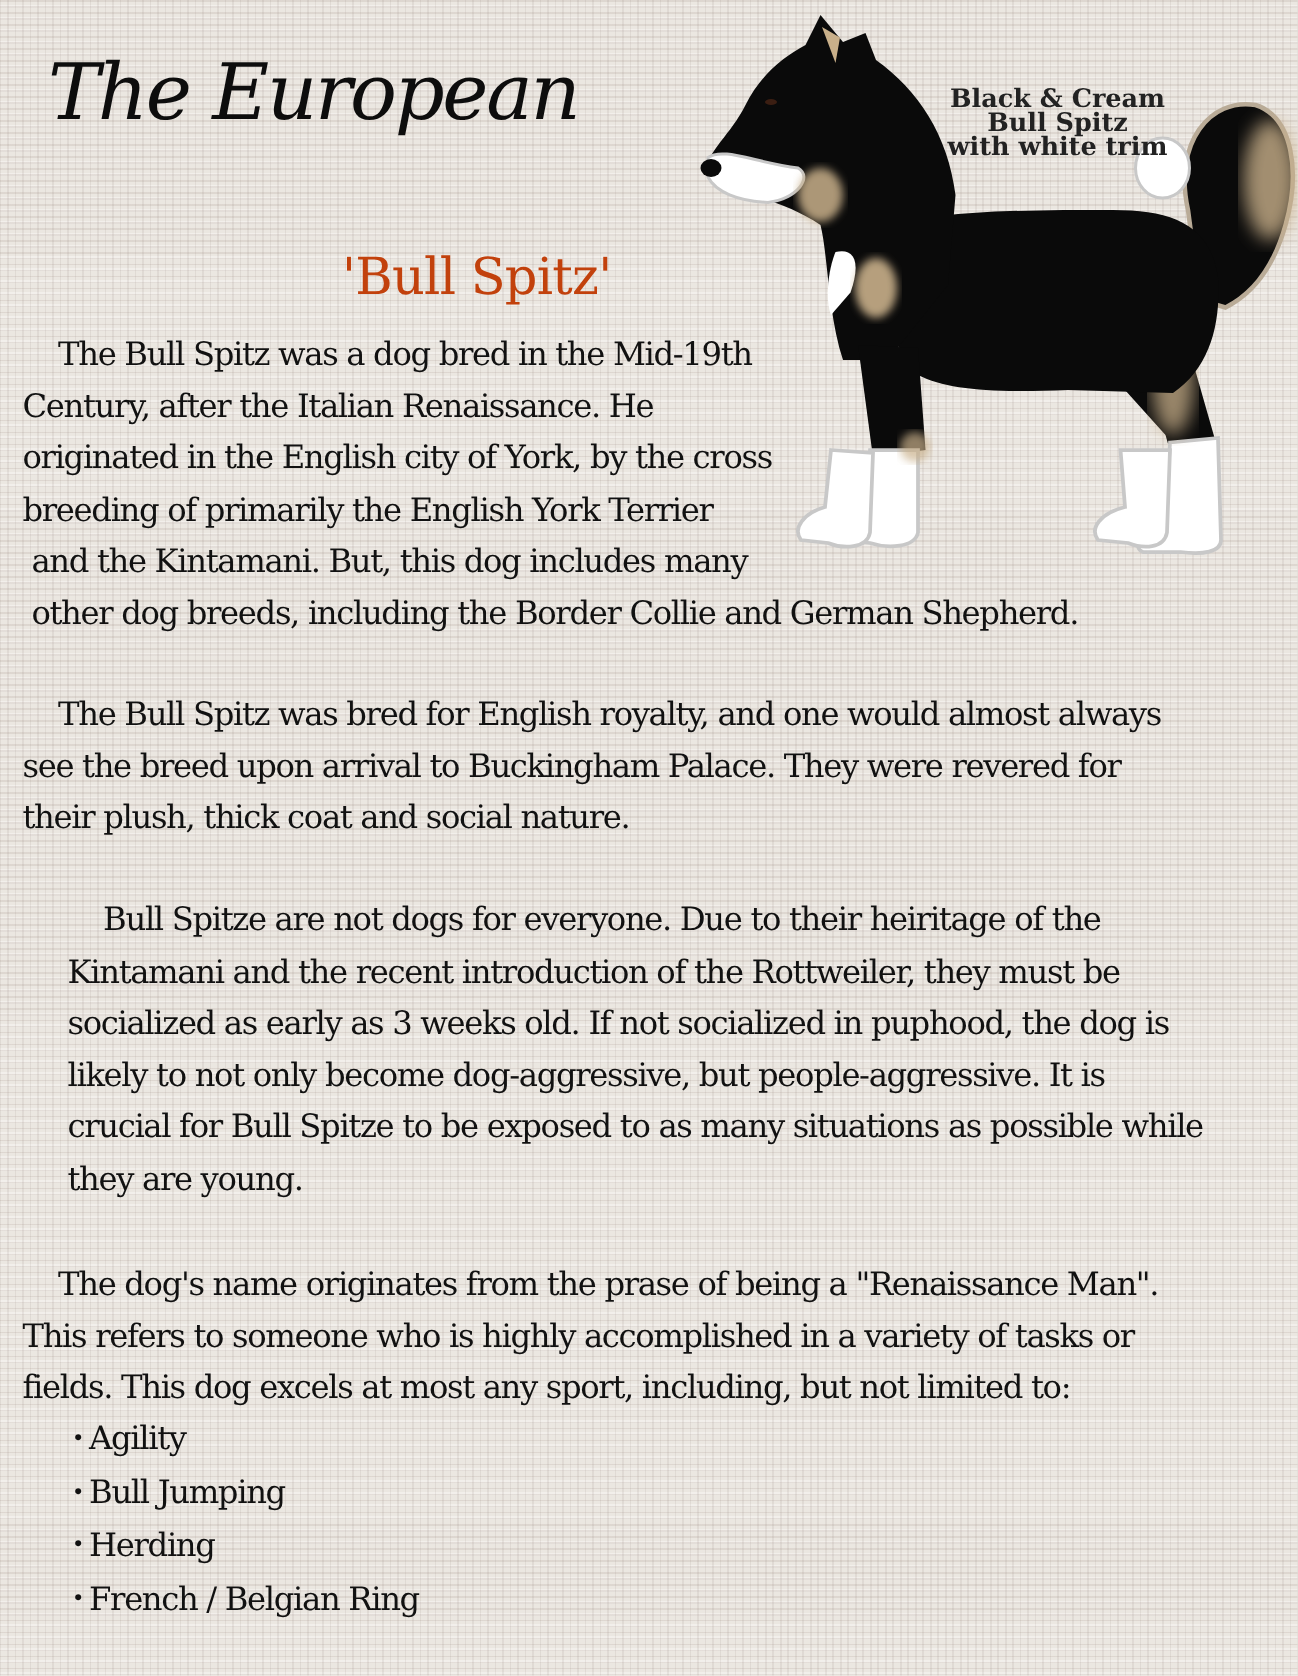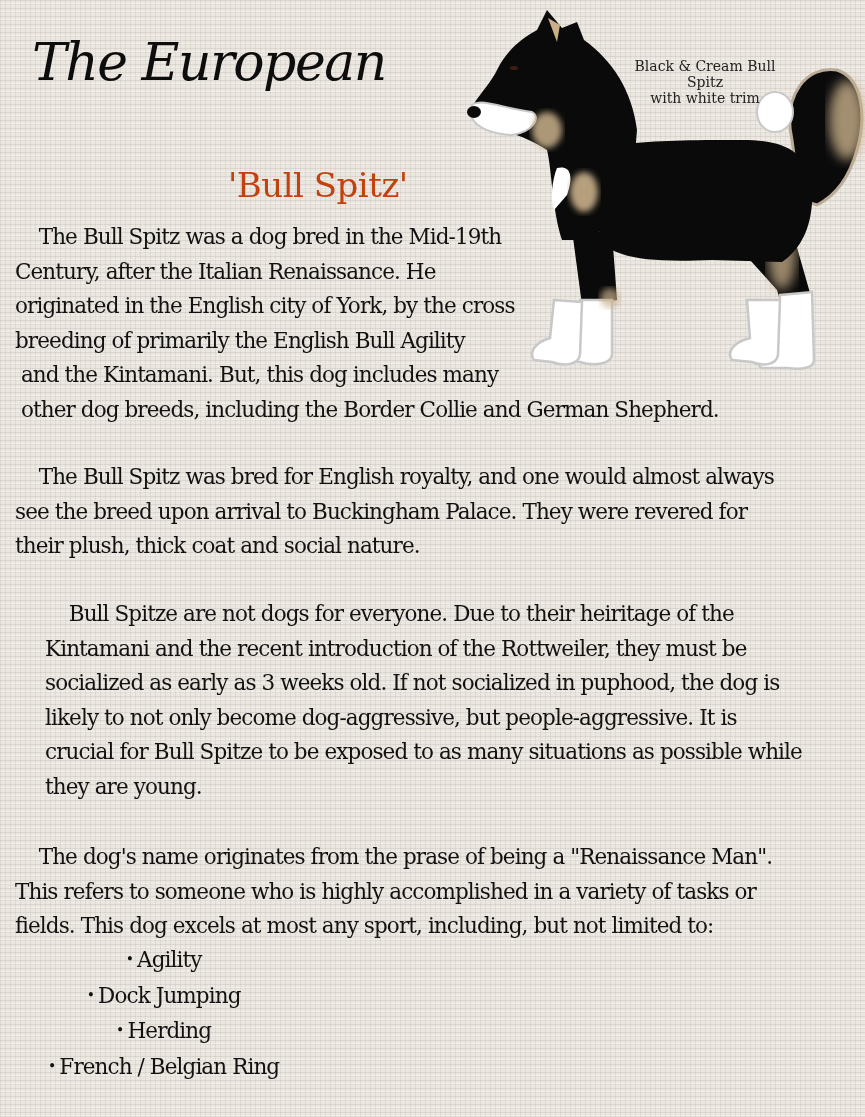--- a/index.html
+++ b/index.html
@@ -17,35 +17,35 @@
     position: absolute; left: 32px; top: 28px; margin: 0;
     font-family: "DejaVu Serif", serif; font-weight: normal;
     font-size: 52px; line-height: 68px; letter-spacing: -1.5px; color: #0d0d0d; font-style: italic;
   }
   .subtitle {
     position: absolute; left: 228px; top: 165px;
     font-size: 34px; letter-spacing: -0.5px; color: #c2410c;
   }
   .caption {
     position: absolute; left: 620px; top: 58px; width: 170px;
-    text-align: center; font-size: 14px; line-height: 16px; color: #222;
+    text-align: center; font-size: 17px; line-height: 16px; color: #222; font-weight: bold;
   }
   .dog { position: absolute; left: 462px; top: 0; width: 405px; height: 380px; }
   .para {
     position: absolute; left: 15px; margin: 0;
     font-size: 21.5px; line-height: 34.5px; letter-spacing: -0.9px;
     white-space: pre; color: #111;
   }
   .p1 { top: 220px; }
   .p2 { top: 460px; }
   .p3 { top: 597px; margin-left: 30px; }
   .p4 { top: 840px; }
   .sports {
     position: absolute; left: 48px; top: 942px; margin: 0; padding: 0; list-style: none;
-    font-size: 21.5px; line-height: 34.5px; letter-spacing: -0.9px; text-align: center;
+    font-size: 21.5px; line-height: 34.5px; letter-spacing: -0.9px;
   }
   .sports li::before { content: "\2022"; margin-right: 4px; font-size: 14px; vertical-align: 3px; }
 </style>
 </head>
 <body>
 
 <h1 class="title">
   <span>The European</span><br>
 </h1>
 <div class="subtitle">'Bull Spitz'</div>
@@ -87,37 +87,37 @@
 </svg>
 
 <div class="caption">
   <div>Black &amp; Cream Bull Spitz</div>
   <div>with white trim</div>
 </div>
 
 <div class="para p1"><span>    The Bull Spitz was a dog bred in the Mid-19th</span>
 <span>Century, after the Italian Renaissance. He</span>
 <span>originated in the English city of York, by the cross</span>
-<span>breeding of primarily the English Bull Agility</span>
+<span>breeding of primarily the English York Terrier</span>
 <span> and the Kintamani. But, this dog includes many</span>
 <span> other dog breeds, including the Border Collie and German Shepherd.</span></div>
 
 <div class="para p2"><span>    The Bull Spitz was bred for English royalty, and one would almost always</span>
 <span>see the breed upon arrival to Buckingham Palace. They were revered for</span>
 <span>their plush, thick coat and social nature.</span></div>
 
 <div class="para p3"><span>    Bull Spitze are not dogs for everyone. Due to their heiritage of the</span>
 <span>Kintamani and the recent introduction of the Rottweiler, they must be</span>
 <span>socialized as early as 3 weeks old. If not socialized in puphood, the dog is</span>
 <span>likely to not only become dog-aggressive, but people-aggressive. It is</span>
 <span>crucial for Bull Spitze to be exposed to as many situations as possible while</span>
 <span>they are young.</span></div>
 
 <div class="para p4"><span>    The dog's name originates from the prase of being a "Renaissance Man".</span>
 <span>This refers to someone who is highly accomplished in a variety of tasks or</span>
 <span>fields. This dog excels at most any sport, including, but not limited to:</span></div>
 
 <ul class="sports">
   <li>Agility</li>
-  <li>Dock Jumping</li>
+  <li>Bull Jumping</li>
   <li>Herding</li>
   <li>French / Belgian Ring</li>
 </ul>
 
 </body></html>

